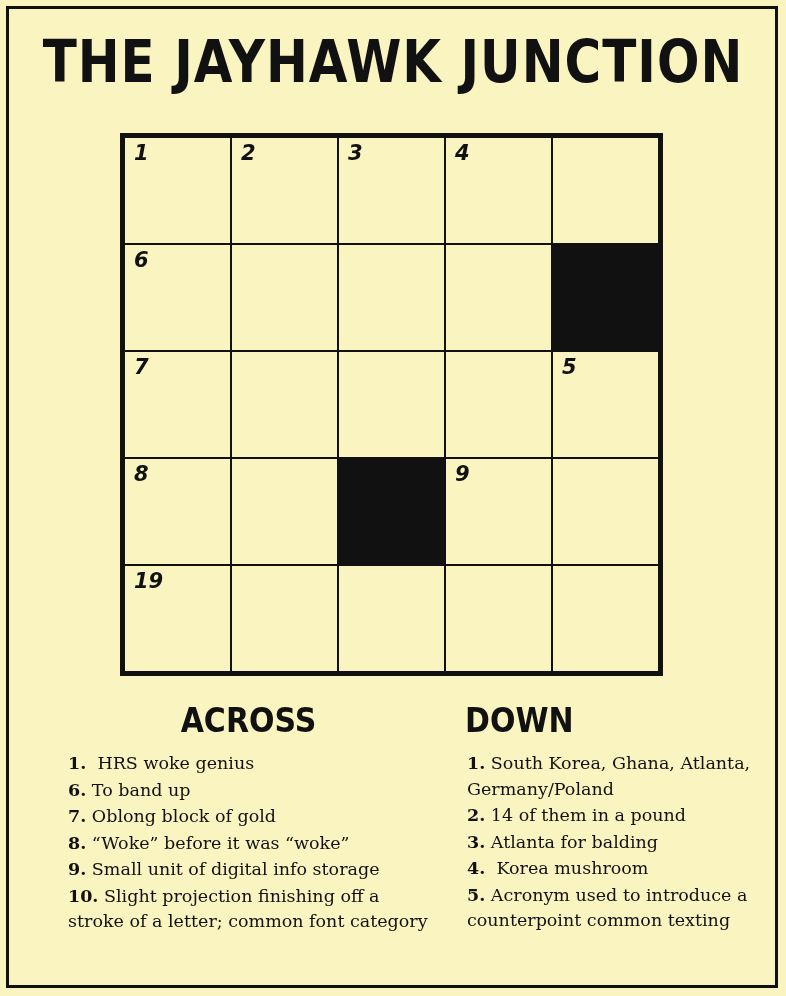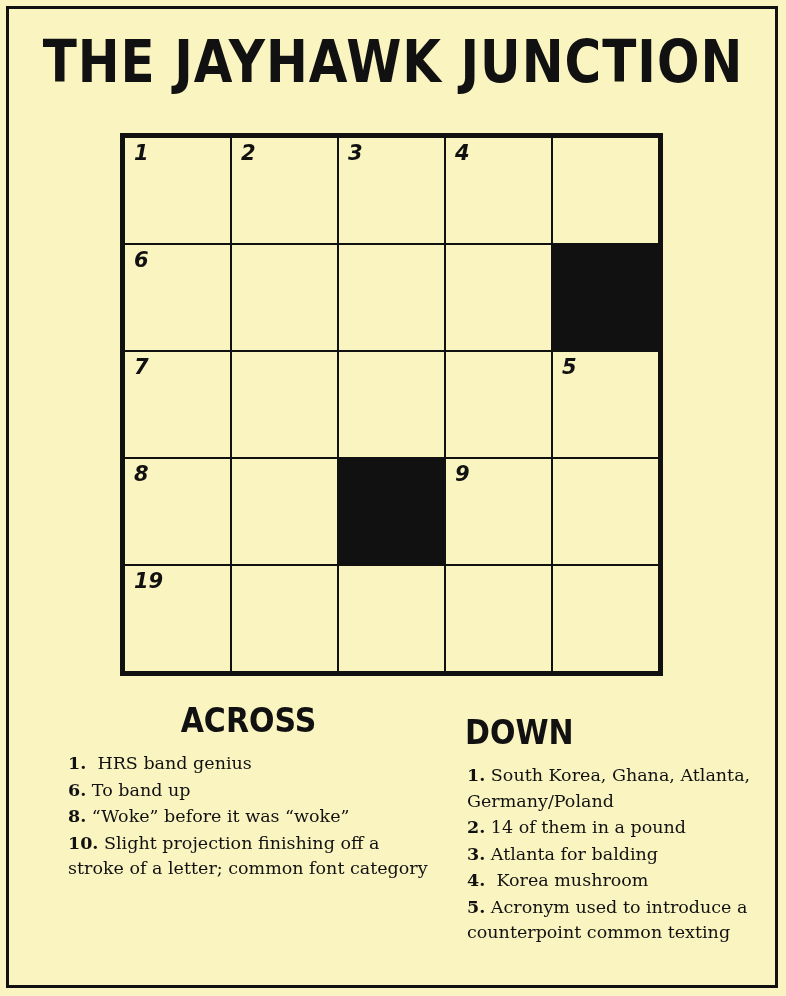--- a/index.html
+++ b/index.html
@@ -80,21 +80,21 @@
     left: 46px;
     top: 700px;
     width: 726px;
     display: flex;
     gap: 22px;
   }
   .col {
     flex: 1;
   }
   .col-across { flex: 0 0 385px; }
-  .col-down   { flex: 0 0 300px; margin-top: 12px; }
+  .col-down   { flex: 0 0 300px; }
 
   .col-head {
     font-family: "DejaVu Sans", sans-serif;
     font-weight: bold;
     font-size: 30px;
     text-transform: uppercase;
     letter-spacing: 0px;
     transform: scaleY(1.15);
     transform-origin: left top;
     margin-bottom: 16px;
@@ -213,23 +213,25 @@
       </tr>
     </tbody>
   </table>
 </div>
 
 <div class="clues">
 
   <div class="col col-across">
     <div class="col-head">ACROSS</div>
     <ol class="clue-list">
-      <li><span class="n">1.</span>&nbsp; <span>HRS band genius</span></li>
+      <li><span class="n">1.</span>&nbsp; <span>HRS woke genius</span></li>
       <li><span class="n">6.</span> <span>To band up</span></li>
+      <li><span class="n">7.</span> <span>Oblong block of gold</span></li>
       <li><span class="n">8.</span> <span>“Woke” before it was “woke”</span></li>
+      <li><span class="n">9.</span> <span>Small unit of digital info storage</span></li>
       <li><span class="n">10.</span> <span>Slight projection finishing off a stroke of a letter; common font category</span></li>
     </ol>
   </div>
 
   <div class="col col-down">
     <div class="col-head">DOWN</div>
     <ol class="clue-list">
       <li><span class="n">1.</span> <span>South Korea, Ghana, Atlanta, Germany/Poland</span></li>
       <li><span class="n">2.</span> <span>14 of them in a pound</span></li>
       <li><span class="n">3.</span> <span>Atlanta for balding</span></li>

